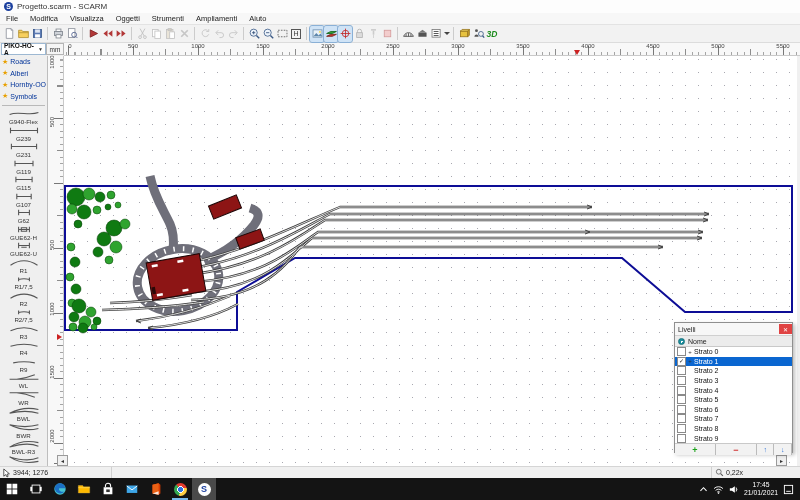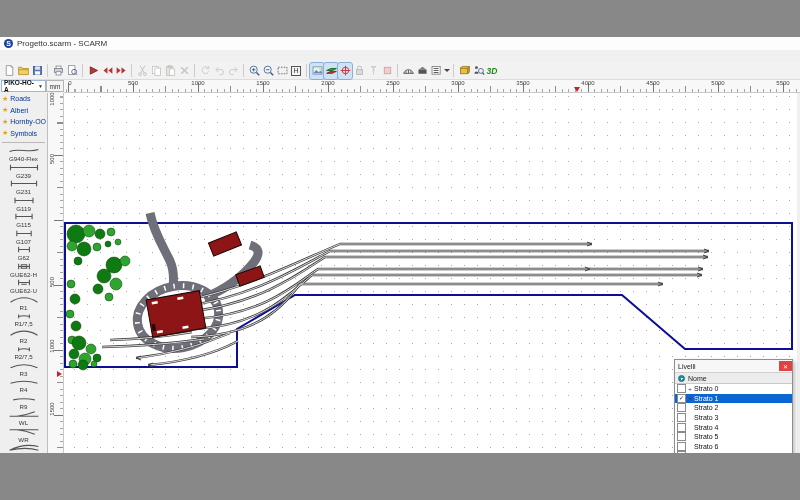--- a/index.html
+++ b/index.html
@@ -1,16 +1,16 @@
 <!DOCTYPE html>
 <html style="--outline: #0d0d96; --building: #8d1515; --road: #6f6f7a; --tree1: #0f7a12; --tree2: #2fa42f; --track: #3d3d3d; --sel: #0a66d0; --taskbar: #141414;"><head>
 <meta charset="utf-8">
 <style>
   html,body{margin:0;padding:0;background:#888;}
-  #app{position:relative;width:800px;height:416px;background:#f0f0f0;font-family:"Liberation Sans",sans-serif;overflow:hidden;cursor:default;-webkit-user-select:none;user-select:none;margin-top:37px;}
+  #app{position:relative;width:800px;height:500px;background:#f0f0f0;font-family:"Liberation Sans",sans-serif;overflow:hidden;cursor:default;-webkit-user-select:none;user-select:none;}
   
   #titlebar{position:absolute;left:0;top:0;width:800px;height:13px;background:#fdfdfd;display:flex;align-items:center;gap:4px;padding-left:4px;box-sizing:border-box;font-size:8px;color:#333;}
   .slogo{display:inline-flex;width:9px;height:9px;border-radius:50%;background:#1b3f9e;color:#fff;font-size:7px;font-weight:bold;align-items:center;justify-content:center;line-height:1;}
   #menubar{position:absolute;left:0;top:13px;width:800px;height:12px;background:#f7f7f7;display:flex;align-items:center;font-size:7.5px;color:#222;border-bottom:1px solid #e3e3e3;box-sizing:border-box;}
   #menubar span{padding:0 6px;}
   
   #toolbar{position:absolute;left:0;top:25px;width:800px;height:18px;background:#f2f2f2;border-bottom:1px solid #dcdcdc;display:flex;align-items:center;padding-left:2px;box-sizing:border-box;}
   .tb{width:14px;height:16px;display:inline-flex;align-items:center;justify-content:center;flex:0 0 auto;}
   .tb svg{width:13px;height:13px;}
   .tb.pr{background:#cfe3f6;outline:1px solid #8ab0d6;border-radius:2px;}
@@ -105,20 +105,29 @@
 </head>
 <body>
 
 <div id="app">
 
   <div id="titlebar">
     <span class="slogo">S</span>
     <span>Progetto.scarm - SCARM</span>
   </div>
 
+  <div id="menubar">
+    <span>File</span>
+    <span>Modifica</span>
+    <span>Visualizza</span>
+    <span>Oggetti</span>
+    <span>Strumenti</span>
+    <span>Ampliamenti</span>
+    <span>Aiuto</span>
+  </div>
 
   <div id="toolbar">
     <span class="tb">
         <svg viewBox="0 0 16 16">
           <path d="M4,2 h6 l2,2 v10 h-8 z" fill="#fff" stroke="#8a8f99"></path>
           <path d="M10,2 v2 h2" fill="none" stroke="#8a8f99"></path>
         </svg>
       </span>
     <span class="tb">
         <svg viewBox="0 0 16 16">

